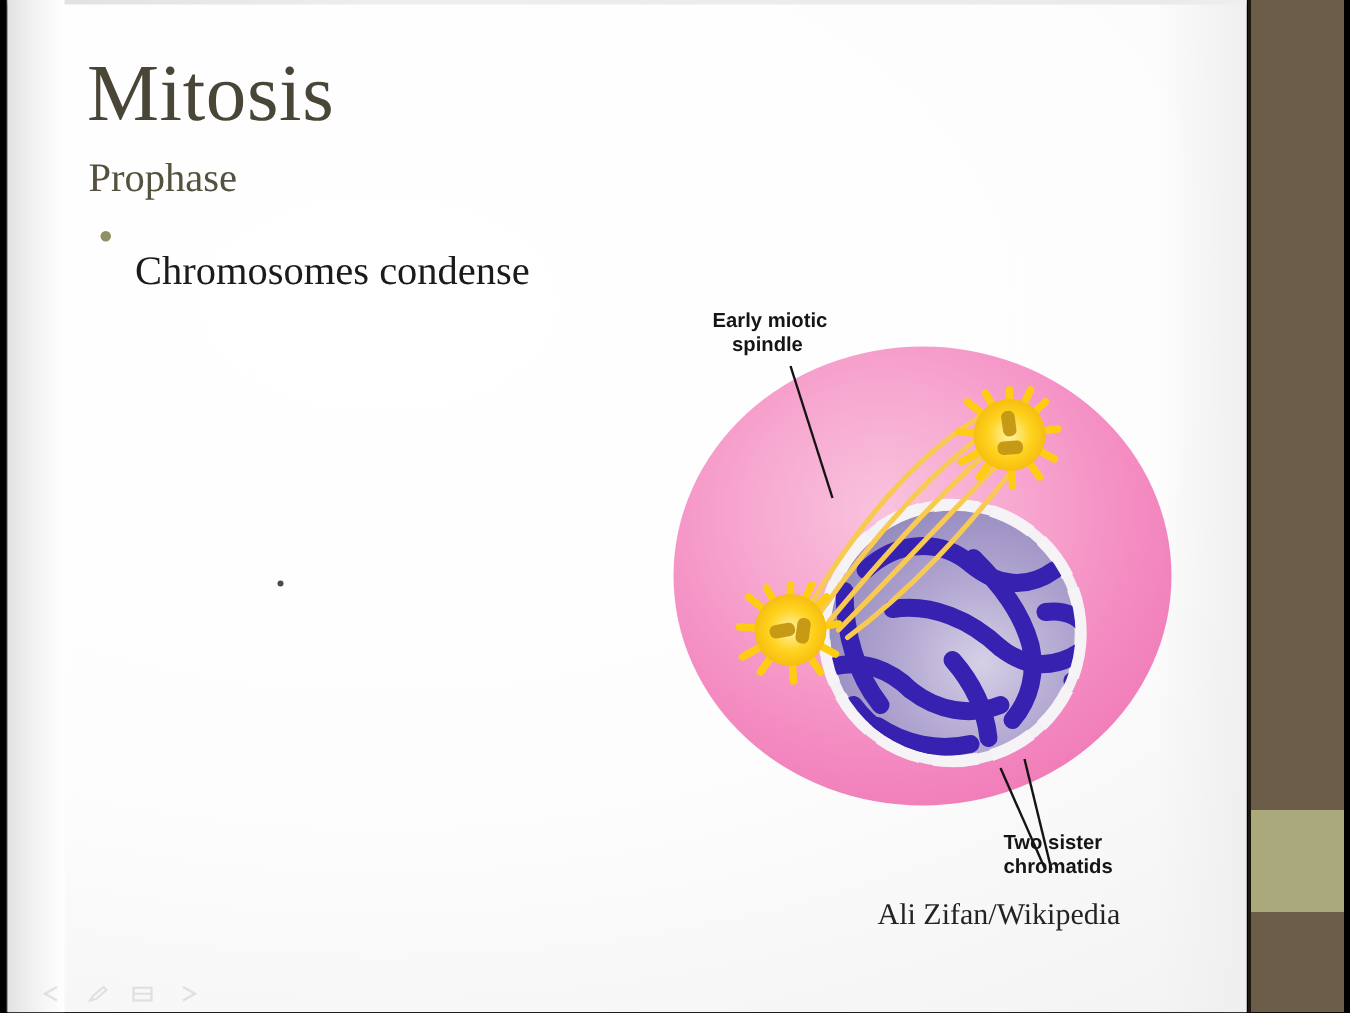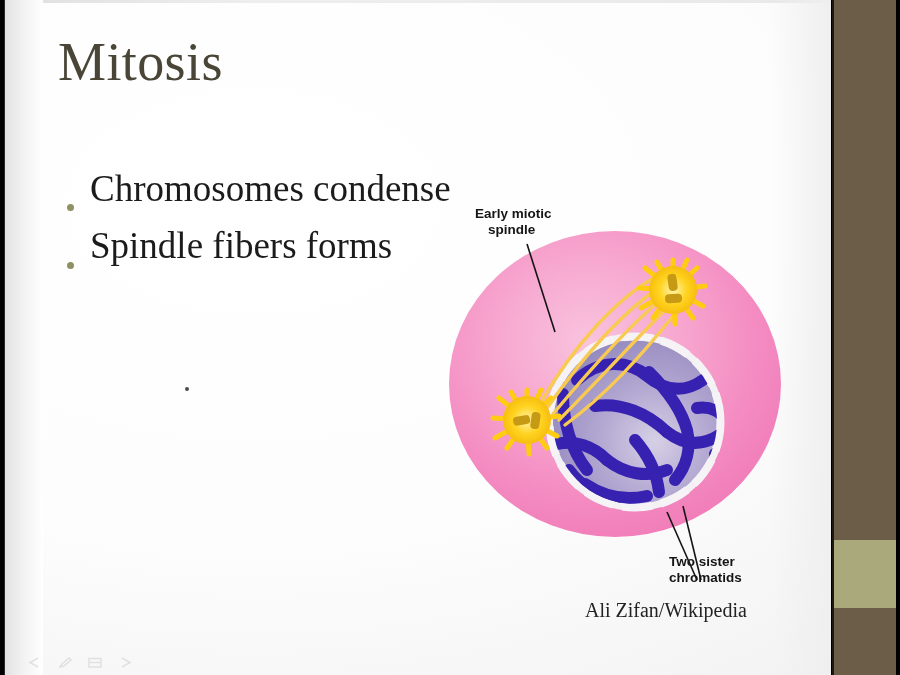--- a/index.html
+++ b/index.html
@@ -58,22 +58,22 @@
   }
   .slide-subtitle{
     position:absolute;left:54px;top:104px;
     font-size:27px;line-height:1.1;color:#55513f;font-weight:400;
   }
   .bullet-list{
     position:absolute;left:62px;top:160px;width:430px;
     margin:0;padding:0;list-style:none;
   }
   .bullet-list li{
-    display:flex;align-items:flex-end;
-    font-size:37px;line-height:1.55;color:#1b1b1b;
+    display:flex;align-items:flex-start;
+    font-size:27px;line-height:1.55;color:#1b1b1b;
   }
   .bullet-dot{
     display:inline-block;width:7px;height:7px;border-radius:50%;
     background:#8f9064;margin-right:16px;flex:0 0 auto;
     transform:translateY(-6px);
   }
   .stray-dot{
     position:absolute;left:180px;top:387px;width:4px;height:4px;
     border-radius:50%;background:#2b2b2b;opacity:.85;
   }
@@ -96,29 +96,26 @@
 <body>
 
 <div id="slide-root">
 
   <div class="slide-canvas">
     <div class="canvas-topline"></div>
     <div class="slide-left-shade"></div>
     <div class="slide-right-shade"></div>
 
     <div class="slide-title" style="color: rgb(74, 70, 55);">Mitosis</div>
+    <div class="slide-subtitle" style="color: rgb(85, 81, 63);">Prophase</div>
 
     <ul class="bullet-list">
       <li>
         <span class="bullet-dot" style="background: rgb(143, 144, 100);"></span>
         <span>Chromosomes condense</span>
-      </li>
-      <li>
-        <span class="bullet-dot" style="background: rgb(143, 144, 100);"></span>
-        <span>Spindle fibers forms</span>
       </li>
     </ul>
 
     <div class="stray-dot"></div>
 
     <div class="figure-wrap">
       <svg class="figure-svg" width="370" height="440" viewBox="0 0 370 440">
         <defs>
           <radialGradient id="cytoGrad" cx="42%" cy="36%" r="70%">
             <stop offset="0%" stop-color="#f9c3de"></stop>

